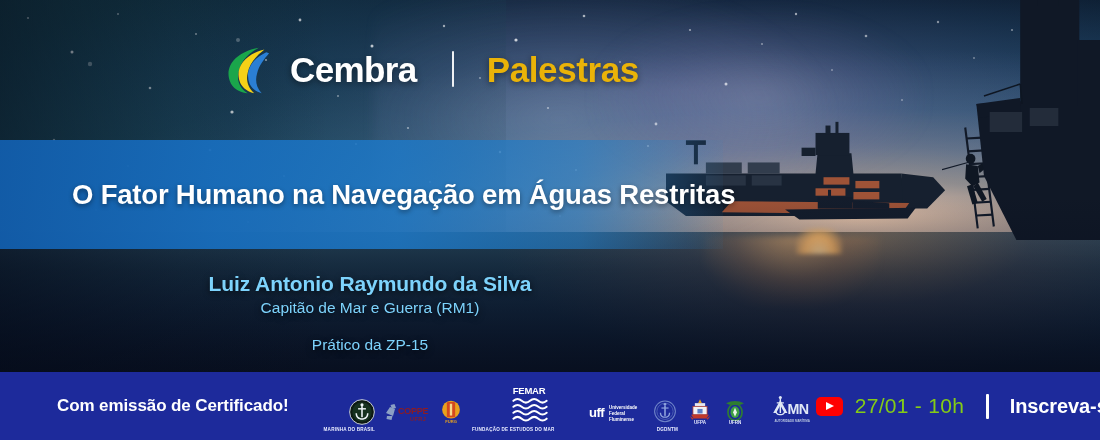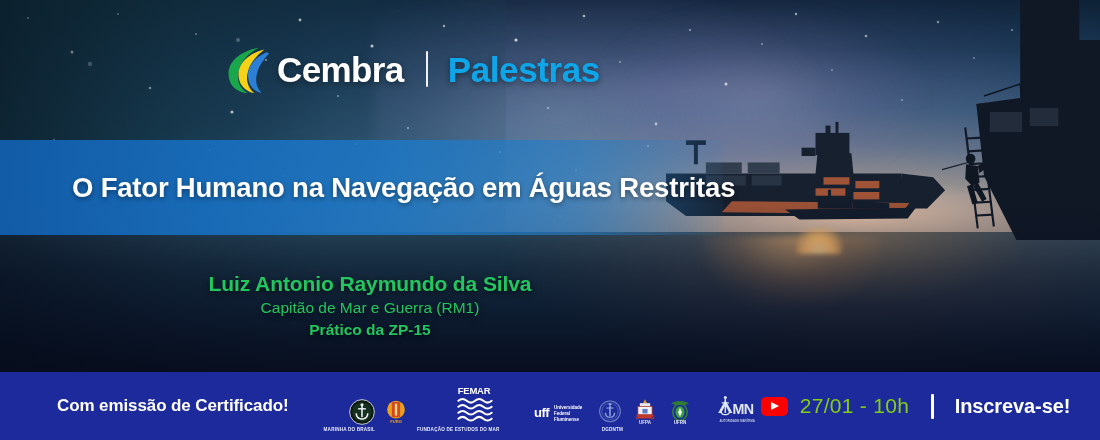--- a/index.html
+++ b/index.html
@@ -70,66 +70,66 @@
     position:absolute;left:0;top:196px;width:100%;height:244px;
     background:linear-gradient(180deg,rgba(5,12,26,0) 0%, rgba(6,12,28,.40) 34%, rgba(6,11,26,.80) 70%, rgba(5,10,24,.96) 100%);
   }
   .vignette-left{
     position:absolute;left:0;top:0;width:30%;height:440px;
     background:linear-gradient(90deg,rgba(4,10,24,.55) 0%, rgba(4,10,24,.18) 55%, rgba(4,10,24,0) 100%);
   }
 
   
   .title-band{
-    position:absolute;left:0;top:140px;width:723px;height:95px;
+    position:absolute;left:0;top:140px;width:723px;height:109px;
     background:linear-gradient(90deg,
       rgba(18,95,175,.93) 0%,
       rgba(24,110,190,.93) 30%,
       rgba(30,120,198,.86) 55%,
       rgba(36,126,200,.62) 80%,
       rgba(40,130,200,.06) 100%);
     display:flex;align-items:center;
   }
   .title-text{
     margin:0;padding:0 0 0 72px;
     color:#ffffff;
     font-size:27.5px;font-weight:bold;
     letter-spacing:-.2px;
     text-shadow:0 2px 5px rgba(0,0,0,.42);
     white-space:nowrap;
   }
 
   
   .brand{
     position:absolute;left:218px;top:43px;
-    display:flex;align-items:center;gap:3px;
+    display:flex;align-items:center;gap:16px;
   }
   .brand-mark{width:52px;height:52px;margin-right:4px;flex:0 0 auto;}
   .brand-name{
     color:#fff;font-size:35px;font-weight:bold;letter-spacing:-.6px;
     text-shadow:0 2px 6px rgba(0,0,0,.45);line-height:1;
   }
   .brand-divider{
     width:2px;height:36px;background:#fff;opacity:.92;
     margin:0 17px 0 19px;border-radius:1px;
   }
   .brand-sub{
-    color:#0ea5e9;font-size:35px;font-weight:bold;letter-spacing:-.4px;
+    color:#eab308;font-size:35px;font-weight:bold;letter-spacing:-.4px;
     text-shadow:0 2px 6px rgba(0,0,0,.45);line-height:1;
   }
 
   
   .speaker{
     position:absolute;left:0;top:270px;width:740px;
-    text-align:center;color:#22c55e;
+    text-align:center;color:#7dd3fc;
     text-shadow:0 2px 6px rgba(0,0,0,.65);
   }
   .speaker-name{font-size:21px;font-weight:bold;letter-spacing:-.1px;line-height:1.3;}
   .speaker-role{font-size:15.5px;font-weight:normal;line-height:1.38;}
-  .speaker-role2{font-size:15.5px;font-weight:bold;line-height:1.38;}
+  .speaker-role2{font-size:15.5px;font-weight:normal;line-height:1.38;margin-top:15px;}
 
   
   .bottom-bar{
     position:absolute;left:0;bottom:0;width:100%;height:68px;
     background:#1d2a9b;
     display:flex;align-items:center;
   }
   .cert-text{
     color:#ffffff;font-size:17px;font-weight:bold;letter-spacing:-.1px;
     margin-left:57px;white-space:nowrap;
@@ -348,20 +348,32 @@
             <circle cx="20" cy="9" r="2.4"></circle>
             <rect x="18.8" y="11" width="2.4" height="17"></rect>
             <rect x="14" y="14" width="12" height="2.2"></rect>
             <path d="M10 22 C10 29 15 32 20 32 C25 32 30 29 30 22 L27.6 22 C27.6 27.5 24 29.6 20 29.6 C16 29.6 12.4 27.5 12.4 22 Z"></path>
           </g>
         </svg>
         <div class="partner-cap">MARINHA
 DO BRASIL</div>
       </div>
 
+      <div class="partner">
+        <svg width="46" height="26" viewBox="0 0 92 44">
+          <g fill="#9fb4cc" opacity=".85">
+            <path d="M4 24 L12 12 L22 16 L18 30 Z"></path>
+            <path d="M13 8 L21 6 L24 14 L16 16 Z"></path>
+            <path d="M6 30 L17 30 L15 38 L5 36 Z"></path>
+          </g>
+          <text x="28" y="26" font-family="Liberation Sans, sans-serif" font-size="18" font-weight="bold" fill="#8c1c24" letter-spacing="-.5">COPPE</text>
+          <text x="52" y="40" font-family="Liberation Sans, sans-serif" font-size="11" font-weight="bold" fill="#8c1c24" letter-spacing="1">UFRJ</text>
+        </svg>
+        <div class="partner-cap" style="visibility:hidden">UFRJ</div>
+      </div>
 
       <div class="partner">
         <svg width="24" height="26" viewBox="0 0 40 44">
           <circle cx="20" cy="18" r="15" fill="#e8a11e"></circle>
           <rect x="13" y="5" width="14" height="26" rx="2" fill="#d4491f"></rect>
           <rect x="18" y="8" width="4" height="20" fill="#f6d88a"></rect>
           <text x="20" y="41" text-anchor="middle" font-family="Liberation Sans, sans-serif" font-size="7" font-weight="bold" fill="#e8a11e">FURG</text>
         </svg>
         <div class="partner-cap" style="visibility:hidden">FURG</div>
       </div>

